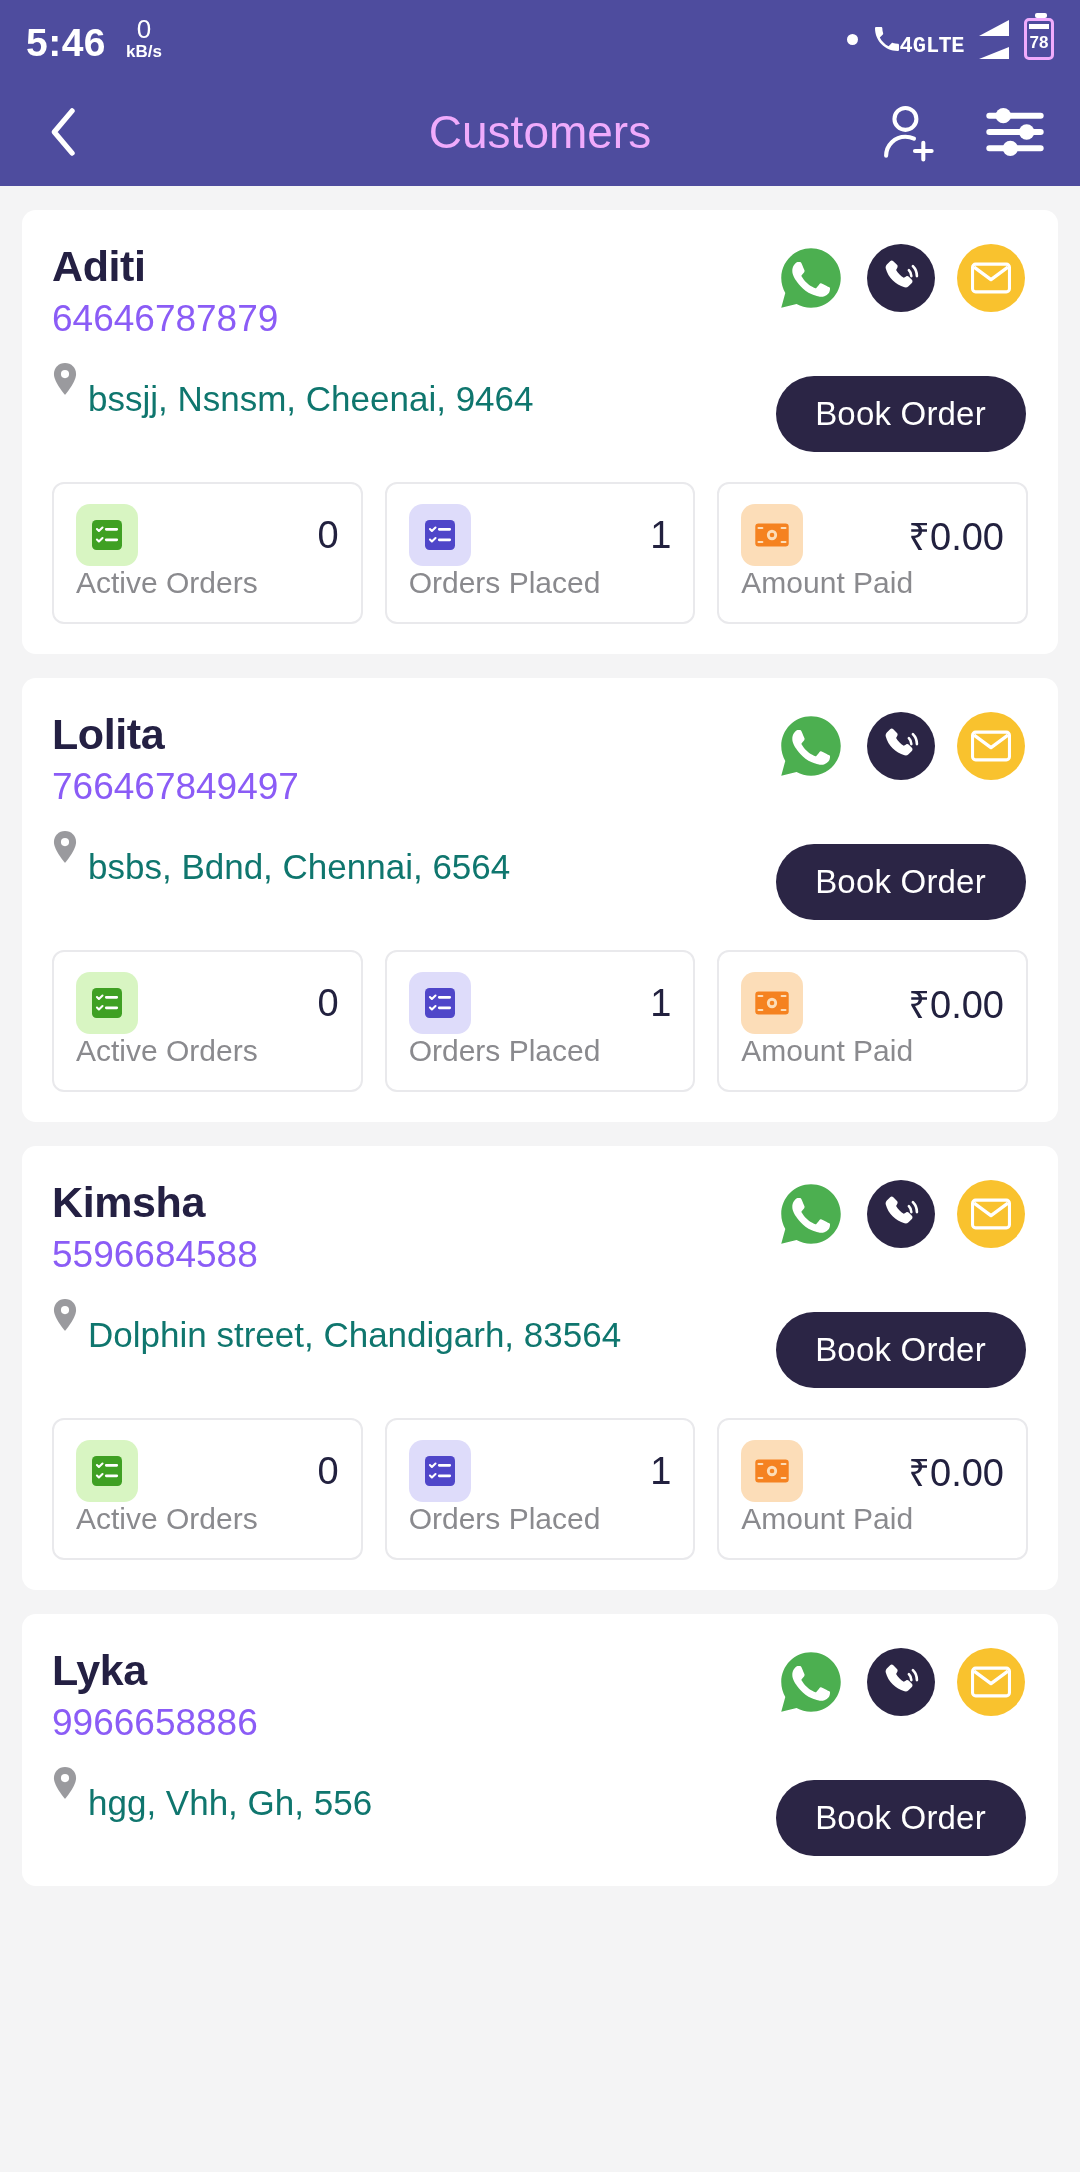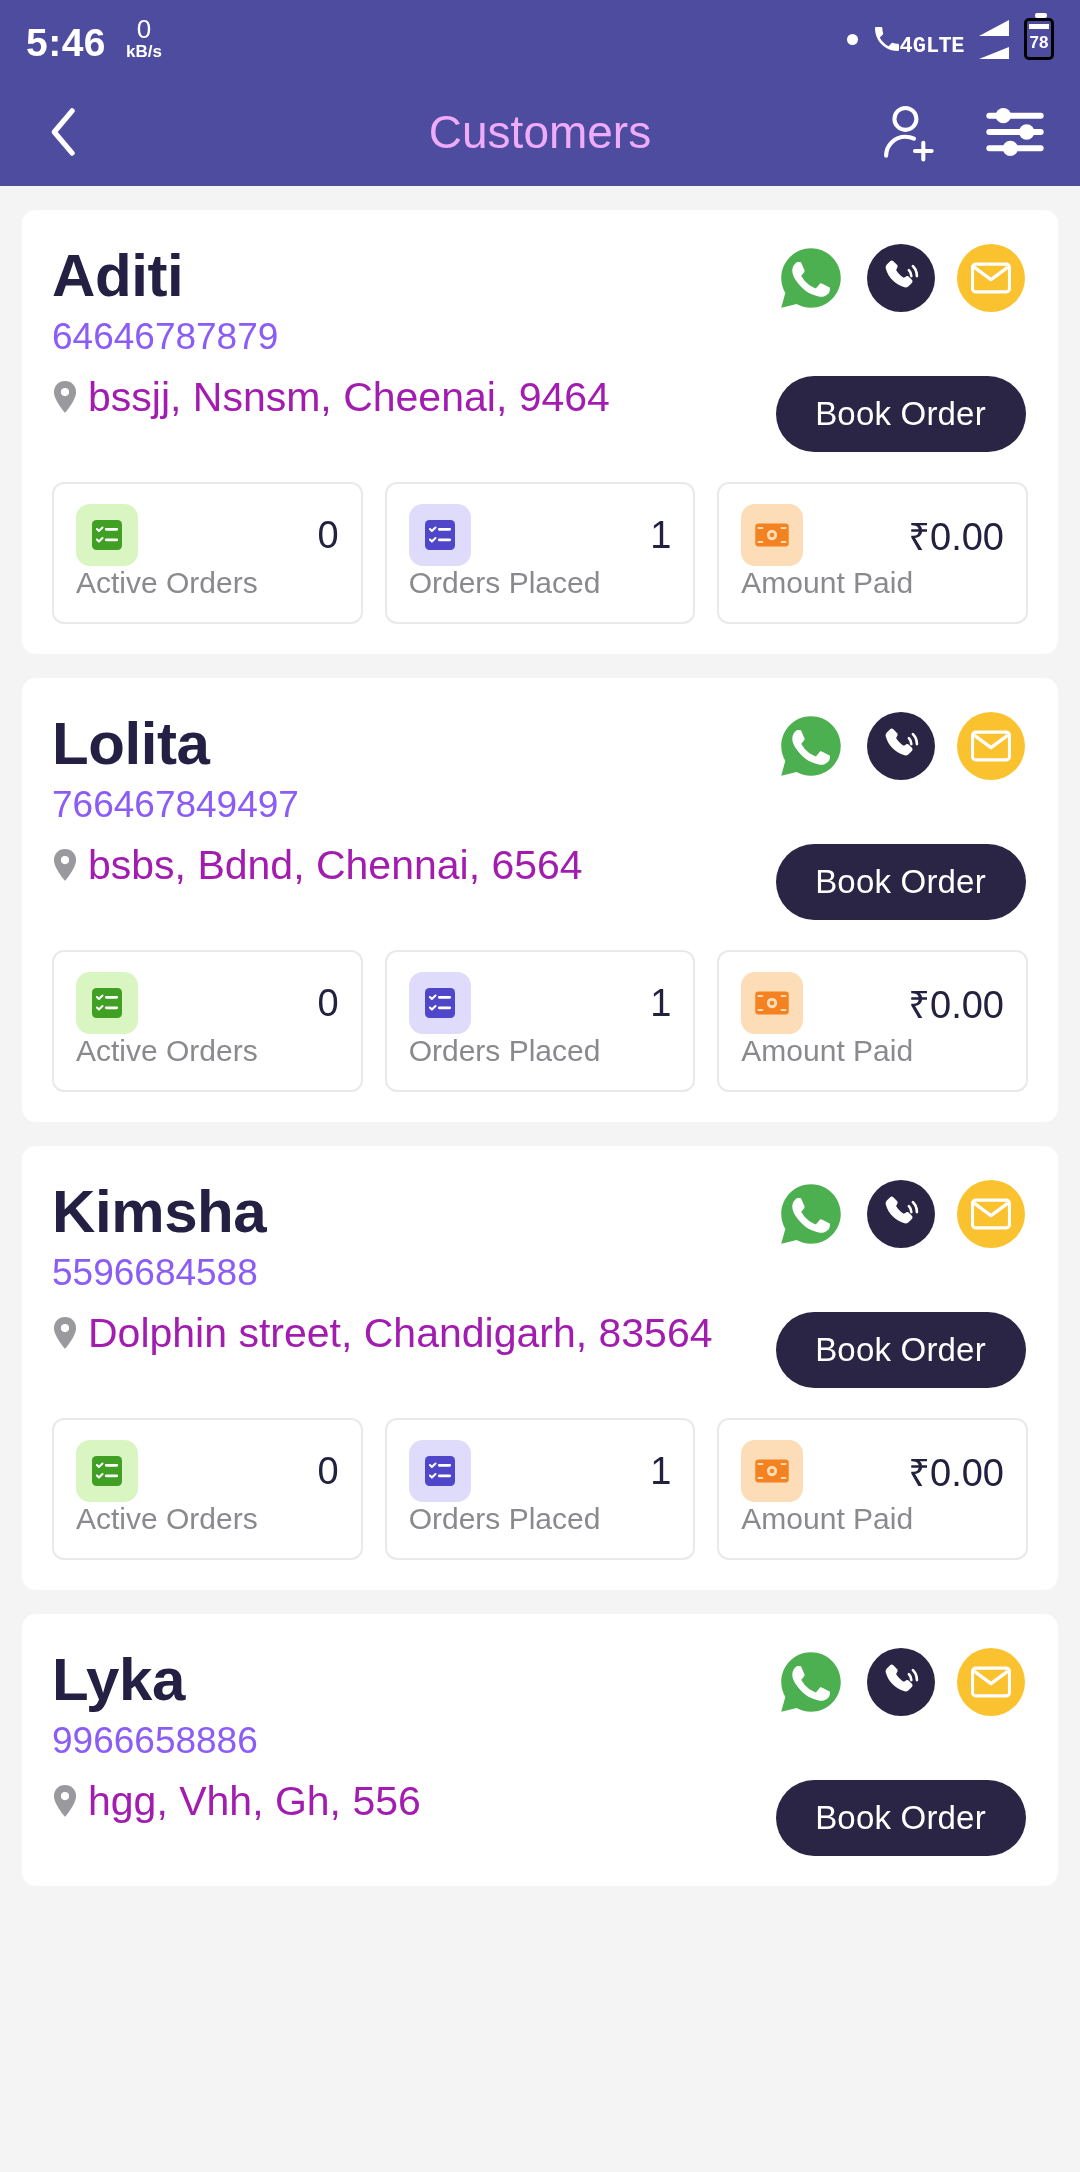--- a/index.html
+++ b/index.html
@@ -23,21 +23,21 @@
   .sb-net-val { font-size:26px; font-weight:500; }
   .sb-net-unit { font-size:17px; font-weight:700; margin-top:1px;}
   .sb-right { display:flex; align-items:center; gap:13px; }
   .sb-dot { width:11px; height:11px; border-radius:50%; background:#fff; }
   .sb-4g { display:flex; align-items:flex-end; }
   .sb-4g-txt { display:flex; flex-direction:row; line-height:1; margin-left:-4px;font-family:Liberation Mono, monospace;}
   .t4g { font-size:22px; font-weight:700; }
   .tlte { font-size:22px; font-weight:800; letter-spacing:-.5px;}
   .sig { display:flex; flex-direction:column; gap:3px; }
   .batt {
-    width:30px; height:42px; border:3px solid #000000; border-radius:5px;
+    width:30px; height:42px; border:3px solid #f0abfc; border-radius:5px;
     position:relative; display:flex; align-items:flex-end; justify-content:center;
   }
   .batt:before{ content:""; position:absolute; top:-8px; left:8px; width:12px; height:5px; background:#fff; border-radius:2px;}
   .batt-num{ font-size:17px; font-weight:700; color:#fff; margin-bottom:4px; }
   .batt-cap{ position:absolute; top:3px; left:2px; right:2px; height:5px; background:#fff;}
 
   
   .appbar {
     height:108px; background:#4E4C9E;
     display:flex; align-items:center; padding:0 34px; position:relative;
@@ -51,25 +51,25 @@
   .ab-icon { width:62px; height:62px; display:flex; align-items:center; justify-content:center; cursor:pointer;}
 
   
   .list { padding:0 0 0 0; }
   .card {
     background:#fff; border-radius:14px; margin:24px 22px 0 22px;
     padding:34px 30px 30px 30px; position:relative;
   }
   .card-top { display:flex; }
   .cust-info { flex:1 1 auto; min-width:0; padding-right:12px; }
-  .cust-name { font-size:60px; font-weight:700; color:#242043; line-height:1.05; letter-spacing:-.4px;}
+  .cust-name { font-size:43px; font-weight:700; color:#242043; line-height:1.05; letter-spacing:-.4px;}
   .cust-phone { font-size:37px; color:#8b5cf6; margin-top:9px; line-height:1.15; font-weight:400;}
   .cust-addr { display:flex; align-items:flex-start; margin-top:13px; gap:10px;}
   .pin { flex:none; margin-top:9px; }
-  .addr-txt { font-size:41px; color:#a21caf; line-height:1.22; }
+  .addr-txt { font-size:35px; color:#0f766e; line-height:1.22;margin-top:24px; }
 
   .cust-actions { flex:none; width:255px; display:flex; flex-direction:column; align-items:center;gap:40px; }
   .icon-row { display:flex; gap:22px; }
   .cbtn { width:68px; height:68px; border-radius:50%; display:flex; align-items:center; justify-content:center; cursor:pointer;}
   .cbtn.wa { background:transparent; }
   .cbtn.call { background:#2B2545; }
   .cbtn.mail { background:#F9C22E; }
   .book-btn {
     margin-top:24px; background:#2B2545; color:#fff; border:none;
     border-radius:38px; height:76px; width:250px;

